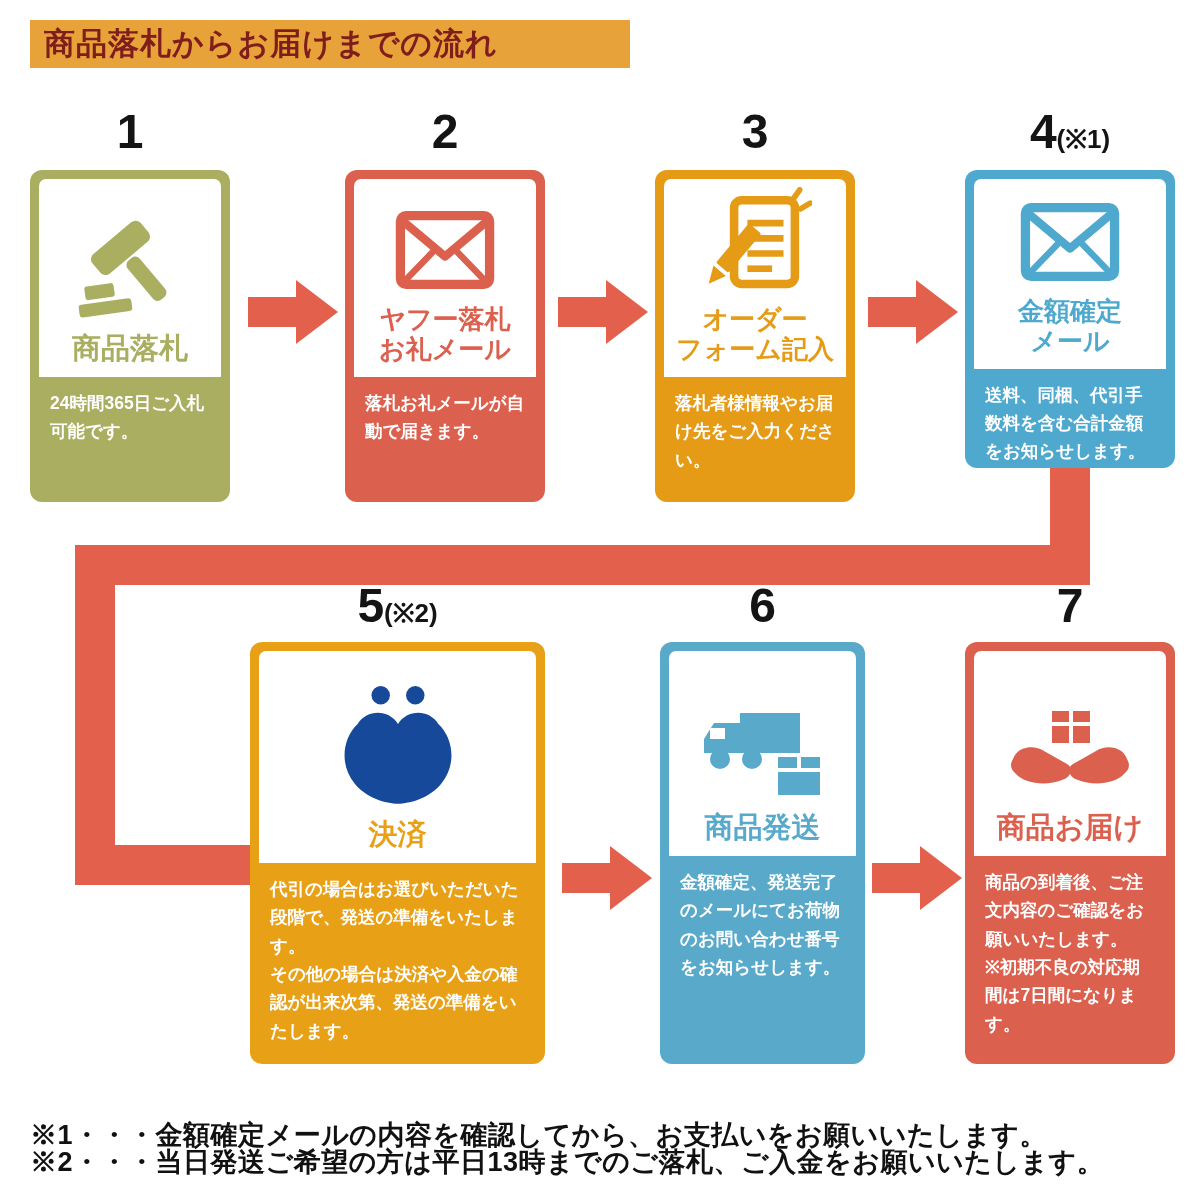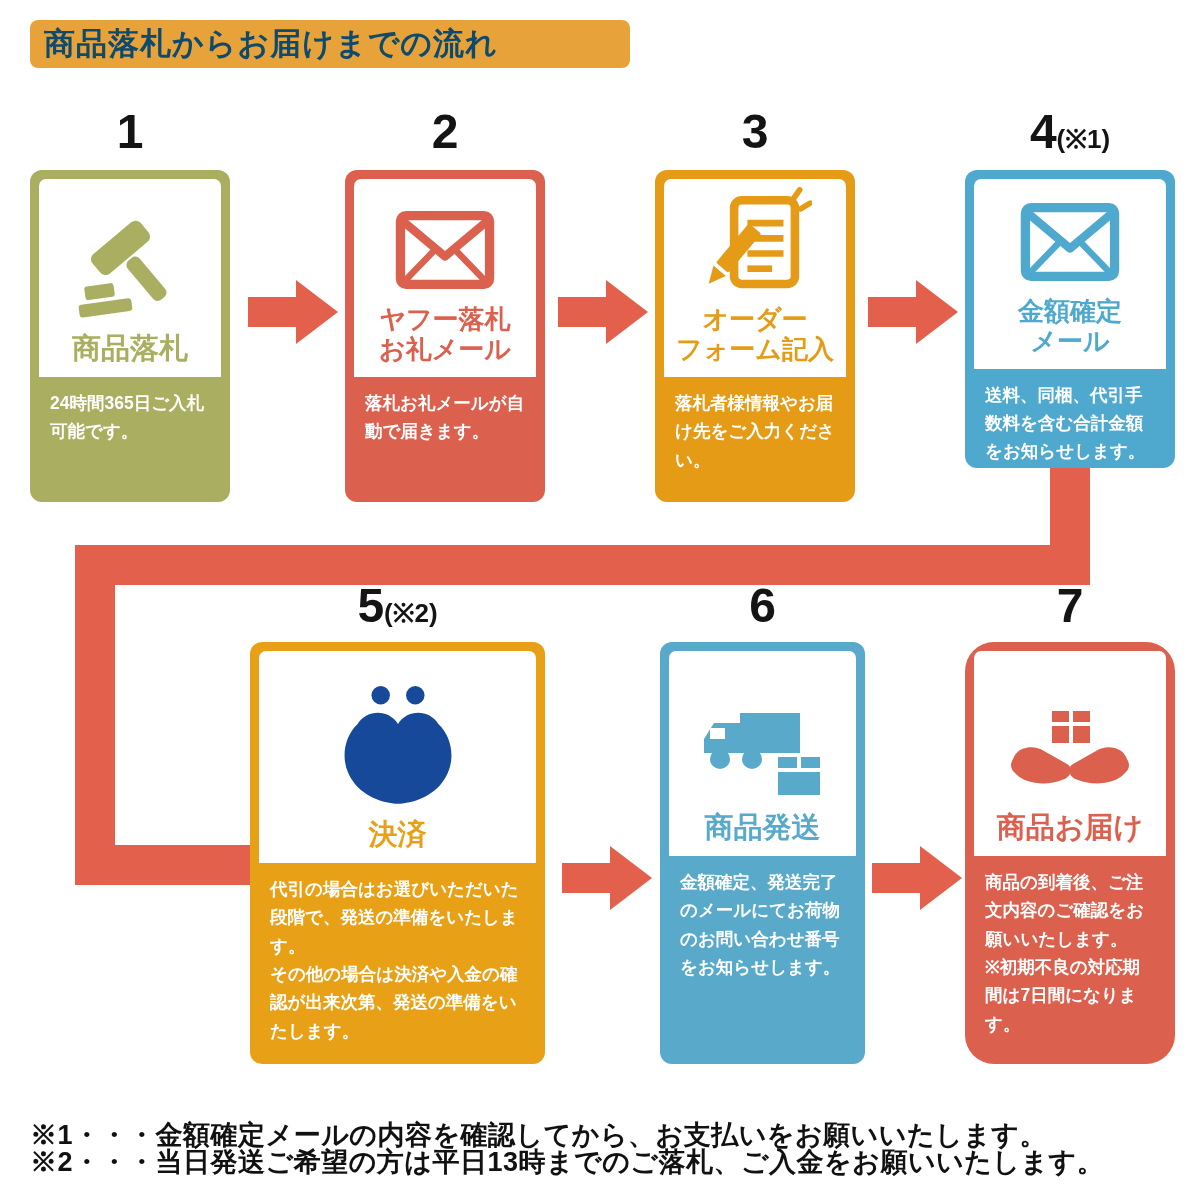--- a/index.html
+++ b/index.html
@@ -7,22 +7,22 @@
   body {
     background:#ffffff;
     font-family:"Liberation Sans", sans-serif;
     position:relative;
     overflow:hidden;
   }
   .stage { position:absolute; left:0; top:0; width:1200px; height:1200px; }
 
   .title-banner {
     position:absolute; left:30px; top:20px; width:600px; height:48px;
-    background:var(--c); color:#0c4a6e; font-weight:bold; font-size:31px;
-    line-height:48px; padding-left:14px; letter-spacing:1px;border-radius:8px;
+    background:var(--c); color:#7f1d1d; font-weight:bold; font-size:31px;
+    line-height:48px; padding-left:14px; letter-spacing:1px;
   }
 
   .num {
     position:absolute; top:106px; text-align:center;
     font-size:48px; font-weight:bold; color:#141414; line-height:1.1;
   }
   .num .num-note { font-size:26px; font-weight:bold; }
   .num.row2 { top:580px; }
 
   .conn { position:absolute; background:var(--c); z-index:1; }
@@ -204,21 +204,21 @@
           <rect x="80" y="62" width="42" height="38" fill="currentColor"></rect>
           <line x1="80" y1="75" x2="122" y2="75" stroke="#ffffff" stroke-width="4"></line>
           <line x1="101" y1="62" x2="101" y2="75" stroke="#ffffff" stroke-width="4"></line>
         </svg>
       </span>
       <div class="card-label single">商品発送</div>
     </div>
     <div class="card-desc">金額確定、発送完了のメールにてお荷物のお問い合わせ番号をお知らせします。</div>
   </div>
 
-  <div class="card" style="left: 965px; top: 642px; width: 210px; height: 422px; border-radius: 29px; --c: #DC604E;">
+  <div class="card" style="left: 965px; top: 642px; width: 210px; height: 422px; --c: #DC604E;">
     <div class="card-white" style="height:205px">
       <span class="icon">
         <svg width="130" height="110" viewBox="0 0 130 110">
           <rect x="47" y="14" width="38" height="32" fill="currentColor"></rect>
           <line x1="66" y1="14" x2="66" y2="46" stroke="#ffffff" stroke-width="4"></line>
           <line x1="47" y1="27" x2="85" y2="27" stroke="#ffffff" stroke-width="4"></line>
           <path d="M8 62 C 12 50 28 47 39 54 L 62 67 C 69 71 66 81 57 83 C 42 89 20 87 11 77 C 5 72 5 67 8 62 Z" fill="currentColor"></path>
           <path d="M122 62 C 118 50 102 47 91 54 L 68 67 C 61 71 64 81 73 83 C 88 89 110 87 119 77 C 125 72 125 67 122 62 Z" fill="currentColor"></path>
         </svg>
       </span>

